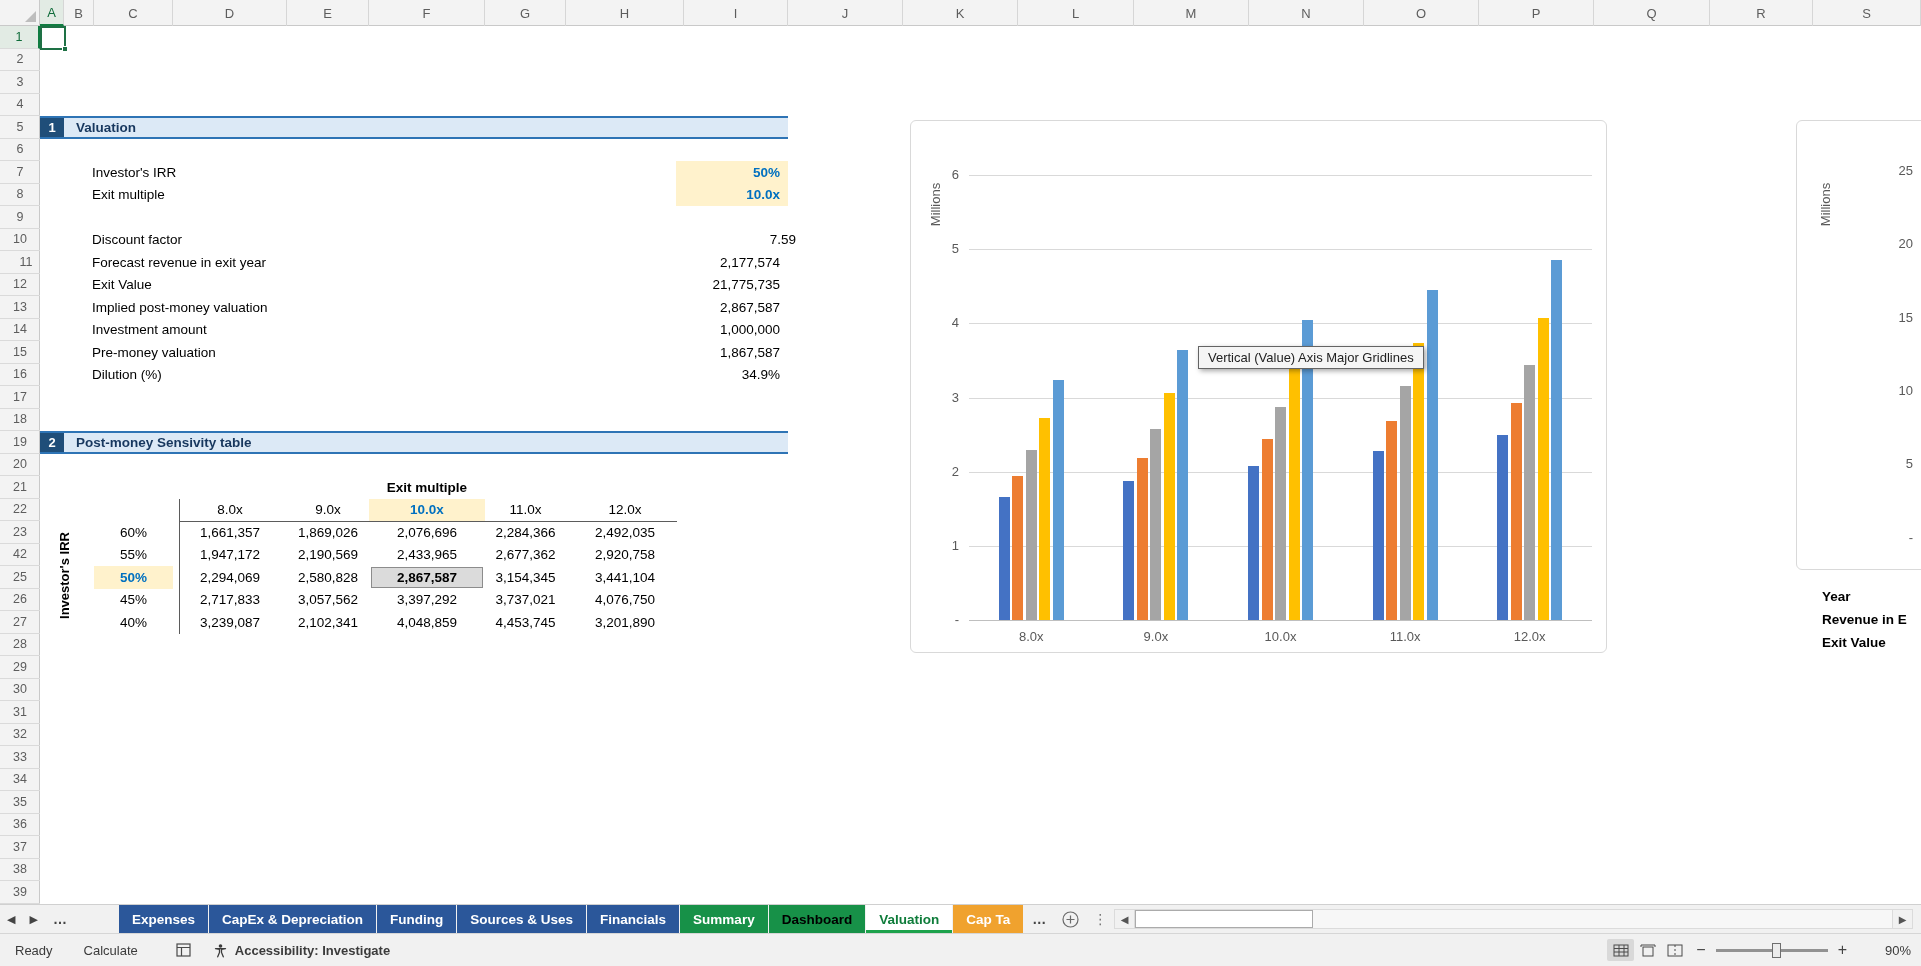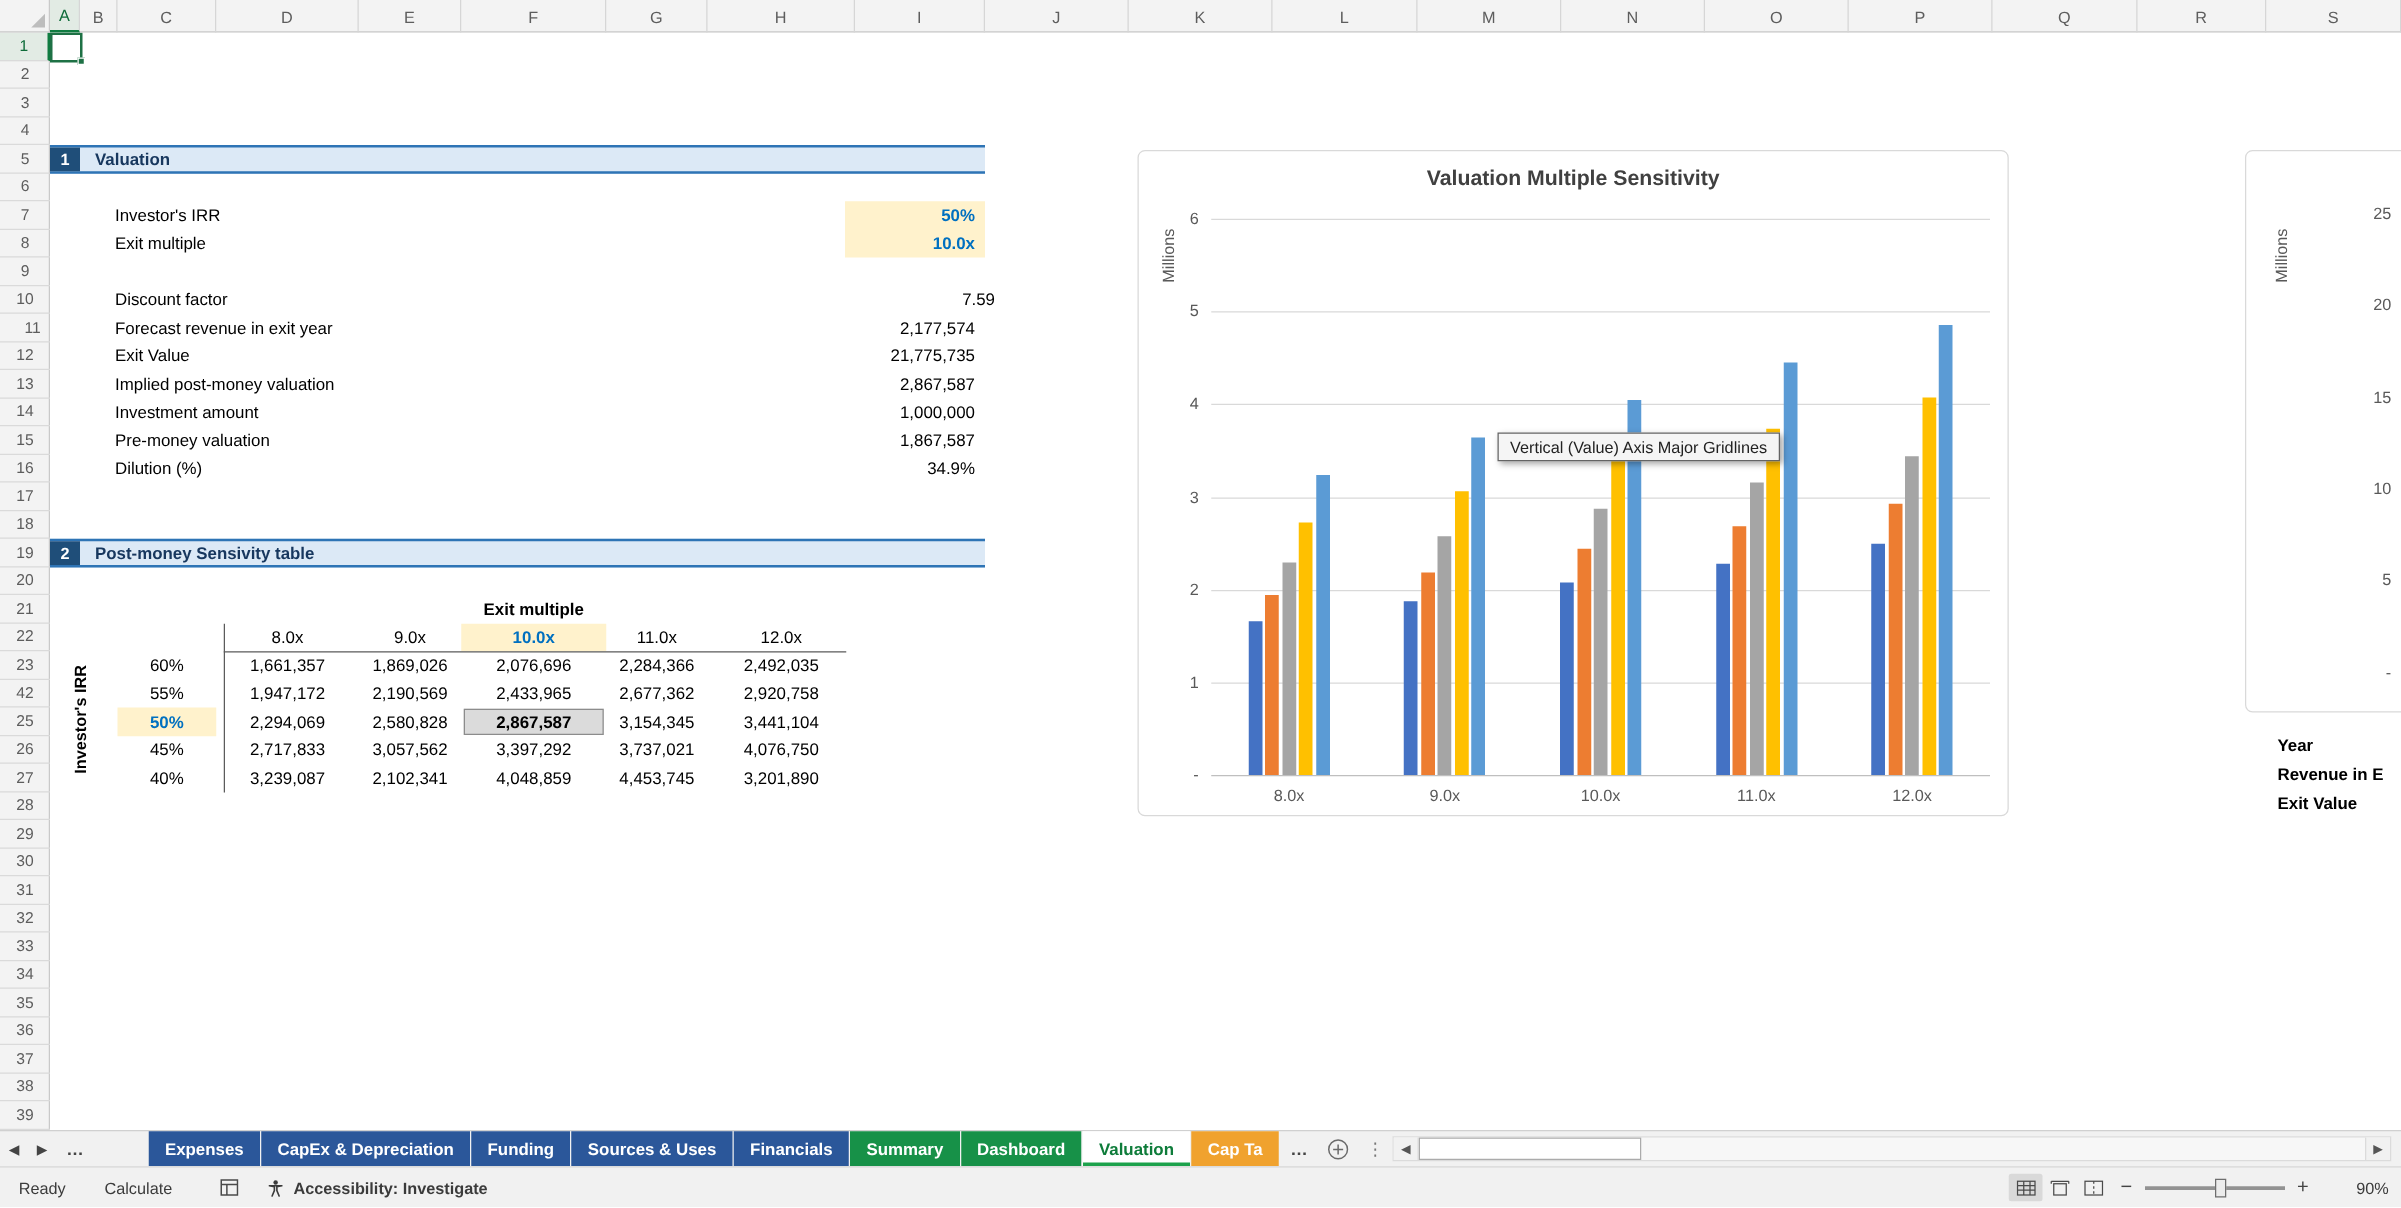--- a/index.html
+++ b/index.html
@@ -263,21 +263,20 @@
         <div class="cell ctr" style="left: 566px; top: 588.5px; width: 118px; height: 22.5px;">4,076,750</div>
         <div class="cell ctr" style="left: 94px; top: 611px; width: 79px; height: 22.5px;">40%</div>
         <div class="cell ctr" style="left: 173px; top: 611px; width: 114px; height: 22.5px;">3,239,087</div>
         <div class="cell ctr" style="left: 287px; top: 611px; width: 82px; height: 22.5px;">2,102,341</div>
         <div class="cell ctr" style="left: 369px; top: 611px; width: 116px; height: 22.5px;">4,048,859</div>
         <div class="cell ctr" style="left: 485px; top: 611px; width: 81px; height: 22.5px;">4,453,745</div>
         <div class="cell ctr" style="left: 566px; top: 611px; width: 118px; height: 22.5px;">3,201,890</div>
       </div>
 
     <div class="chart1">
-      <div class="c1title">Valuation Multiple Sensitivity</div>
       <div class="c1ylab">Millions</div>
       <div id="c1body">
           <div class="gl" style="top: 424.833px;"></div>
           <div class="gl" style="top: 350.667px;"></div>
           <div class="gl" style="top: 276.5px;"></div>
           <div class="gl" style="top: 202.333px;"></div>
           <div class="gl" style="top: 128.167px;"></div>
           <div class="gl" style="top: 54px;"></div>
           <div class="gl gl0" style="top: 499px;"></div>
           <div class="ytick" style="top: 46px;">6</div>
@@ -344,21 +343,21 @@
     <span class="tnav">◀</span>
     <span class="tnav">▶</span>
     <span class="tdots">…</span>
     <div class="tabs" id="tabs">
         <div class="tab" style="background: rgb(43, 87, 154); color: rgb(255, 255, 255);">Expenses</div>
         <div class="tab" style="background: rgb(43, 87, 154); color: rgb(255, 255, 255);">CapEx &amp; Depreciation</div>
         <div class="tab" style="background: rgb(43, 87, 154); color: rgb(255, 255, 255);">Funding</div>
         <div class="tab" style="background: rgb(43, 87, 154); color: rgb(255, 255, 255);">Sources &amp; Uses</div>
         <div class="tab" style="background: rgb(43, 87, 154); color: rgb(255, 255, 255);">Financials</div>
         <div class="tab" style="background: rgb(23, 145, 72); color: rgb(255, 255, 255);">Summary</div>
-        <div class="tab" style="background: rgb(23, 145, 72); color: #ffffff; text-align: right;">Dashboard</div>
+        <div class="tab" style="background: rgb(23, 145, 72); color: #000000; text-align: right;">Dashboard</div>
         <div class="tab active" style="background: rgb(255, 255, 255); color: rgb(14, 124, 58);">Valuation</div>
         <div class="tab" style="background: rgb(240, 162, 46); color: rgb(255, 255, 255);">Cap Ta</div>
       </div>
     <span class="tdots">…</span>
     <span class="taddsheet">
       <svg width="17" height="17" viewBox="0 0 17 17">
         <circle cx="8.5" cy="8.5" r="7.5" fill="none" stroke="#6B6B6B" stroke-width="1.2"></circle>
         <path d="M8.5 4.5v8M4.5 8.5h8" stroke="#6B6B6B" stroke-width="1.2"></path>
       </svg>
     </span>

